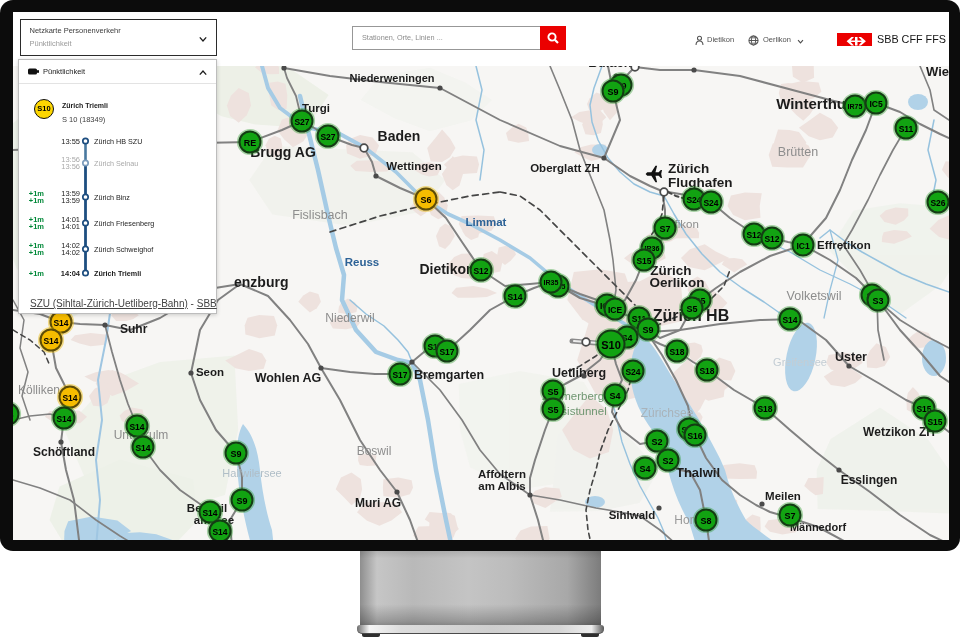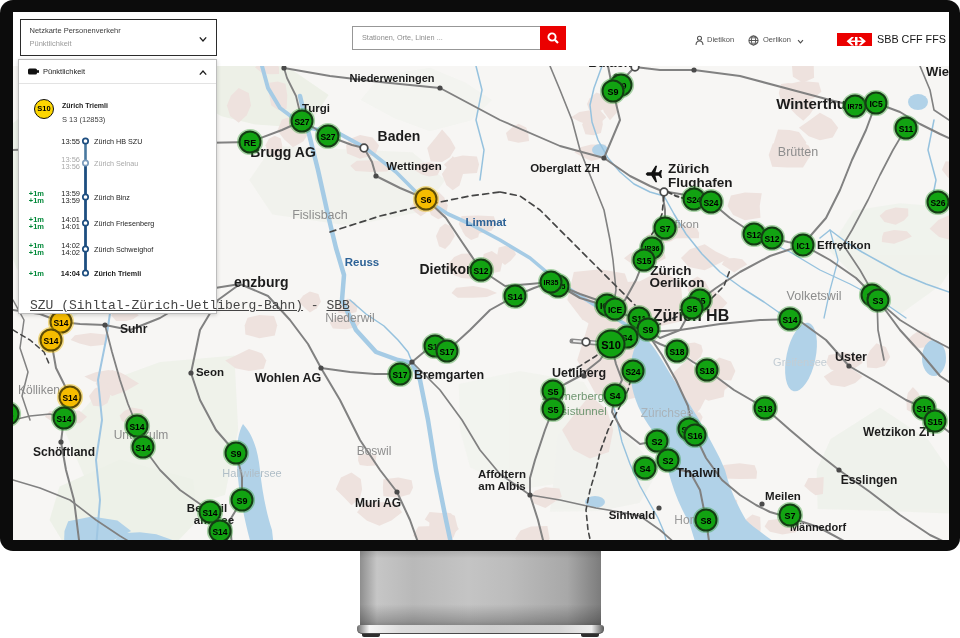--- a/index.html
+++ b/index.html
@@ -16,21 +16,21 @@
 .search span { position:absolute; left:9px; top:6.5px; font-size:7.3px; color:#8c8c8c; line-height:1; }
 .sbtn { position:absolute; left:527px; top:14px; width:26px; height:24px; background:#eb0000; }
 .navtxt { position:absolute; font-size:7.5px; color:#4f4f4f; line-height:1; }
 
 .panel { position:absolute; left:5px; top:47px; width:199px; height:255px; background:#fff; border:1px solid #bdbdbd; box-shadow:0 1px 4px rgba(0,0,0,.18); }
 .phead { position:absolute; left:0; top:0; width:100%; height:24px; border-bottom:1px solid #e3e3e3; }
 .phead .t { position:absolute; left:24px; top:8px; font-size:7.5px; color:#1c1c1c; line-height:1; }
 .s10 { position:absolute; left:15px; top:39px; width:20px; height:20px; border-radius:50%; background:#fdd601; border:1.8px solid #111; color:#000; font-size:7.5px; font-weight:bold; text-align:center; line-height:17px; }
 .pt1 { position:absolute; left:43px; top:42px; font-size:7px; font-weight:bold; color:#1c1c1c; line-height:1; }
 .pt2 { position:absolute; left:43px; top:56px; font-size:7.5px; color:#3c3c3c; line-height:1; }
-.plink { position:absolute; left:11px; top:238px; font-size:13px; color:#444; white-space:nowrap;font-family:Liberation Mono, monospace; }
+.plink { position:absolute; left:11px; top:238px; font-size:10px; color:#444; white-space:nowrap; }
 .plink u { text-decoration:underline; }
 
 .neck { position:absolute; left:360px; top:551px; width:241px; height:74px;
   background:linear-gradient(90deg,#8e8e8e 0,#c6c6c6 7%,#b9b9b9 22%,#c4c4c4 45%,#bcbcbc 62%,#a8a8a8 86%,#7c7c7c 100%); }
 .neck::after { content:""; position:absolute; left:0; top:0; width:100%; height:100%;
   background:linear-gradient(180deg, rgba(0,0,0,.10) 0, rgba(255,255,255,0) 10%, rgba(255,255,255,0) 72%, rgba(0,0,0,.22) 95%, rgba(0,0,0,.30) 100%); }
 .base { position:absolute; left:357px; top:625px; width:247px; height:9px; border-radius:3px 3px 5px 5px;
   background:linear-gradient(90deg,#6f6f6f 0,#f5f5f5 5%,#dcdcdc 18%,#cfcfcf 55%,#d6d6d6 82%,#ededed 95%,#585858 100%);
   border-bottom:1.5px solid #4a4a4a; }
 .foot { position:absolute; top:634px; height:3px; background:#2e2e2e; border-radius:0 0 2px 2px; }
@@ -655,21 +655,21 @@
             <rect x="0" y="1.5" width="9" height="6" rx="1.6" fill="#111"></rect>
             <rect x="9" y="3.2" width="2" height="2.6" fill="#111"></rect>
           </svg>
         <div class="t">Pünktlichkeit</div>
         <svg class="chev" style="position:absolute;right:9px;top:9px" viewBox="0 0 10 10">
             <path d="M1,7 L5,2.5 L9,7" fill="none" stroke="#1c1c1c" stroke-width="1.6"></path>
           </svg>
       </div>
       <div class="s10">S10</div>
       <div class="pt1">Zürich Triemli</div>
-      <div class="pt2">S 13 (12853)</div>
+      <div class="pt2">S 10 (18349)</div>
       <svg width="199" height="255" viewBox="18 59 199 255" font-family="Liberation Sans, sans-serif" style="position:absolute;left:0;top:0">
 <line x1="84.5" y1="140" x2="84.5" y2="162" stroke="#49799f" stroke-width="2.6"></line>
 <line x1="84.5" y1="162" x2="84.5" y2="272" stroke="#1d4e80" stroke-width="2.8"></line>
 <text x="79" y="142.8" text-anchor="end" font-size="7.5" font-weight="normal" fill="#1c1c1c">13:55</text>
 <circle cx="84.5" cy="140" r="2.7" fill="#fff" stroke="#1d4e80" stroke-width="1.7"></circle>
 <text x="93" y="142.8" font-size="7.2" font-weight="normal" fill="#1c1c1c">Zürich HB SZU</text>
 <text x="79" y="161.4" text-anchor="end" font-size="7.5" font-weight="normal" fill="#a9a9a9">13:56</text>
 <text x="79" y="168.20000000000002" text-anchor="end" font-size="7.5" font-weight="normal" fill="#a9a9a9">13:56</text>
 <circle cx="84.5" cy="162" r="2.7" fill="#fff" stroke="#7d9dbd" stroke-width="1.7"></circle>
 <text x="93" y="164.8" font-size="7.2" font-weight="normal" fill="#a9a9a9">Zürich Selnau</text>

